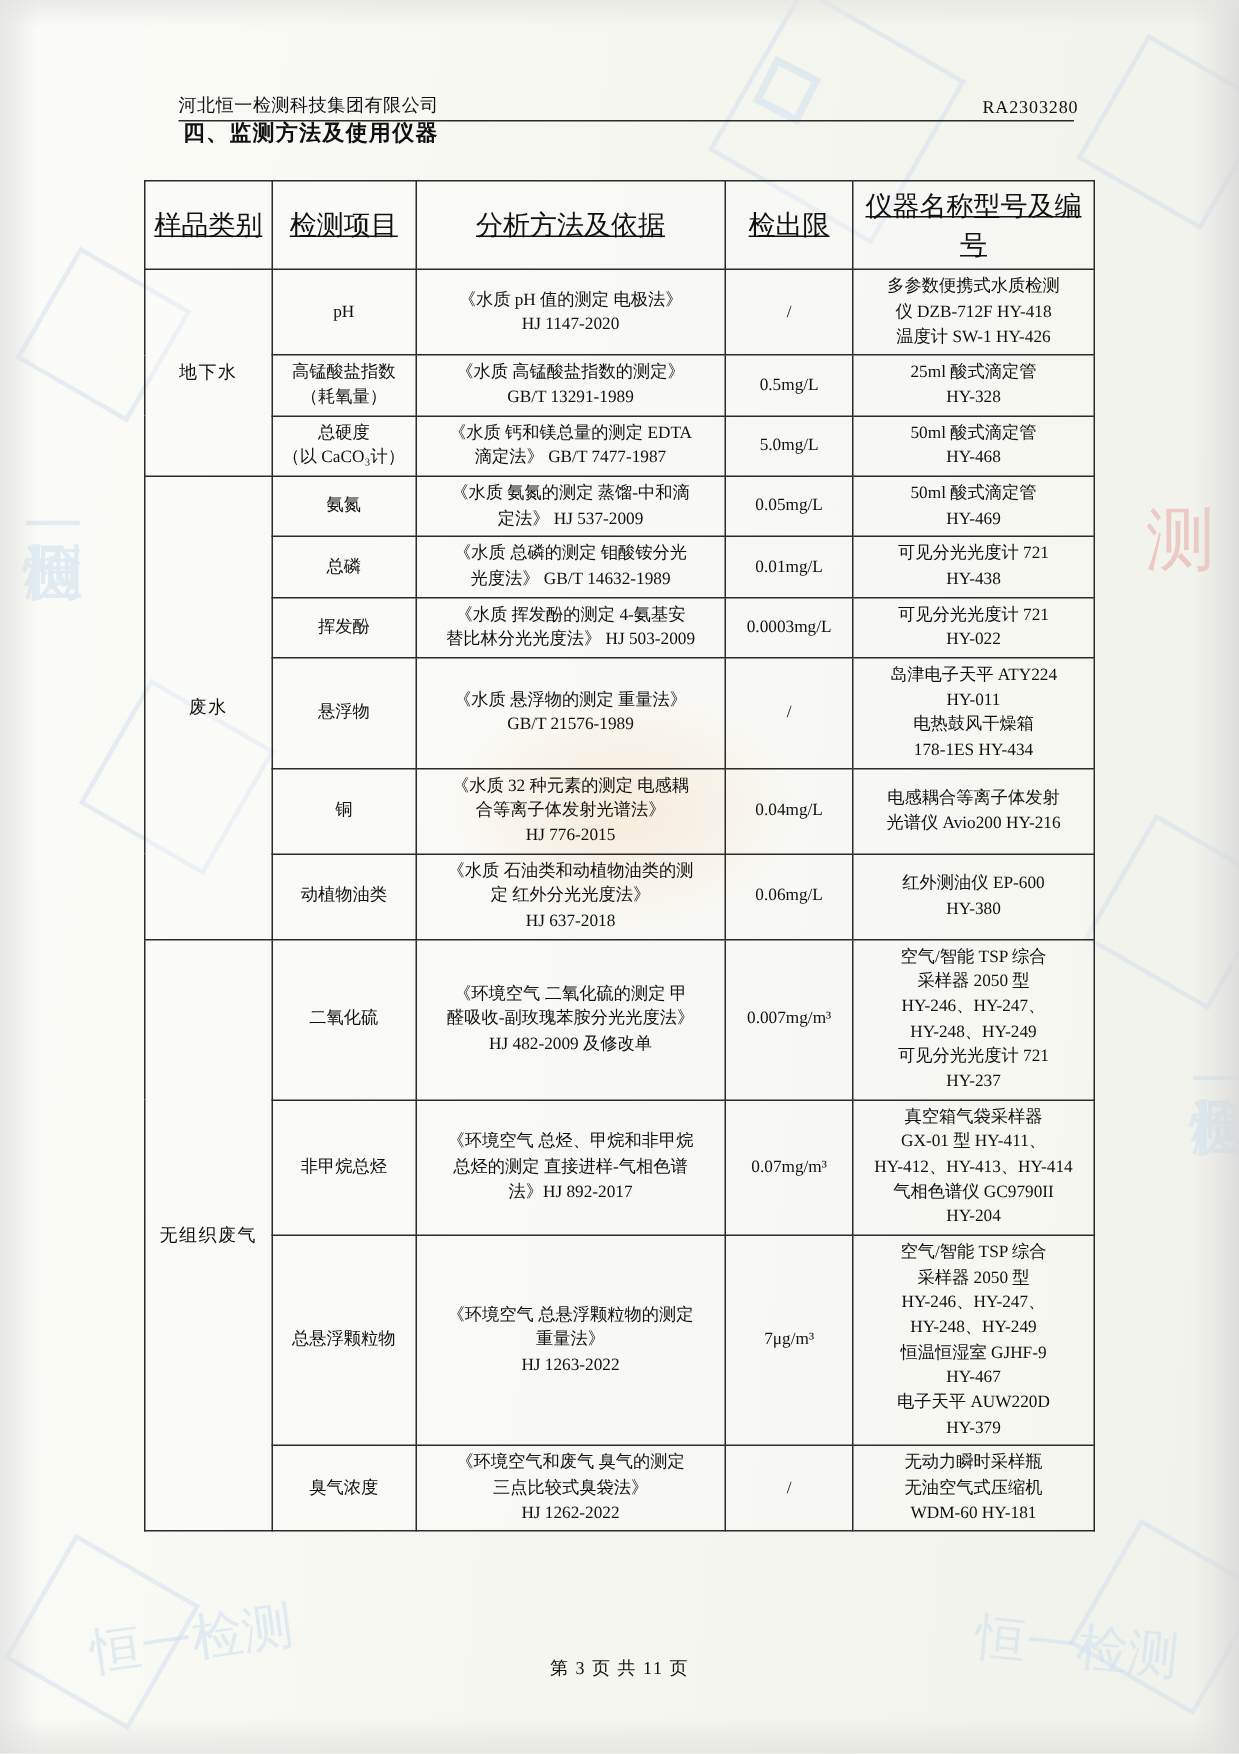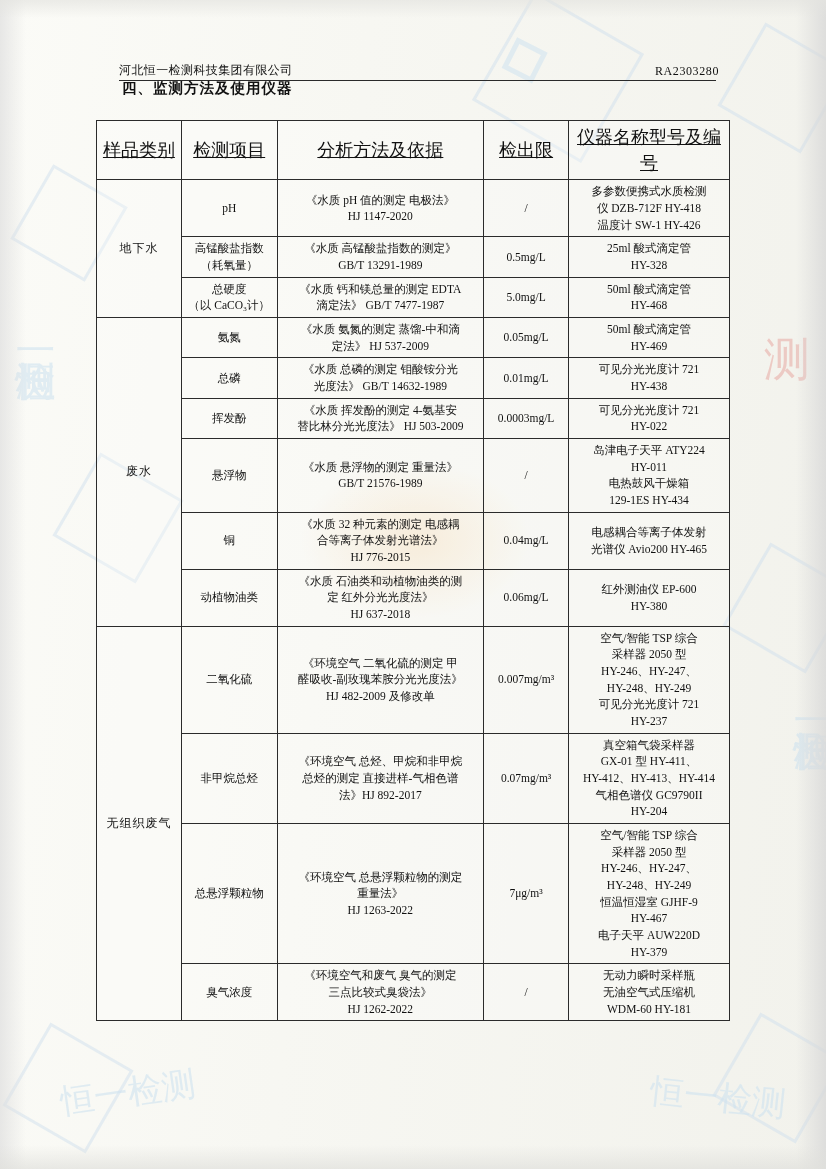--- a/index.html
+++ b/index.html
@@ -242,38 +242,38 @@
             <div>《水质 悬浮物的测定 重量法》</div>
             <div>GB/T 21576-1989</div>
           </td>
           <td class="cell-lines">
             <div>/</div>
           </td>
           <td class="cell-lines">
             <div>岛津电子天平 ATY224</div>
             <div>HY-011</div>
             <div>电热鼓风干燥箱</div>
-            <div>129-1ES HY-434</div>
+            <div>178-1ES HY-434</div>
           </td>
         </tr>
         <tr>
           <td class="cell-lines">
             <div>铜</div>
           </td>
           <td class="cell-lines">
             <div>《水质 32 种元素的测定 电感耦</div>
             <div>合等离子体发射光谱法》</div>
             <div>HJ 776-2015</div>
           </td>
           <td class="cell-lines">
             <div>0.04mg/L</div>
           </td>
           <td class="cell-lines">
             <div>电感耦合等离子体发射</div>
-            <div>光谱仪 Avio200 HY-465</div>
+            <div>光谱仪 Avio200 HY-216</div>
           </td>
         </tr>
         <tr>
           <td class="cell-lines">
             <div>动植物油类</div>
           </td>
           <td class="cell-lines">
             <div>《水质 石油类和动植物油类的测</div>
             <div>定 红外分光光度法》</div>
             <div>HJ 637-2018</div>
@@ -365,13 +365,14 @@
           </td>
           <td class="cell-lines">
             <div>无动力瞬时采样瓶</div>
             <div>无油空气式压缩机</div>
             <div>WDM-60 HY-181</div>
           </td>
         </tr>
       </tbody>
   </table>
 
+  <div class="footer">第 3 页 共 11 页</div>
 </div>
 
 </body></html>

